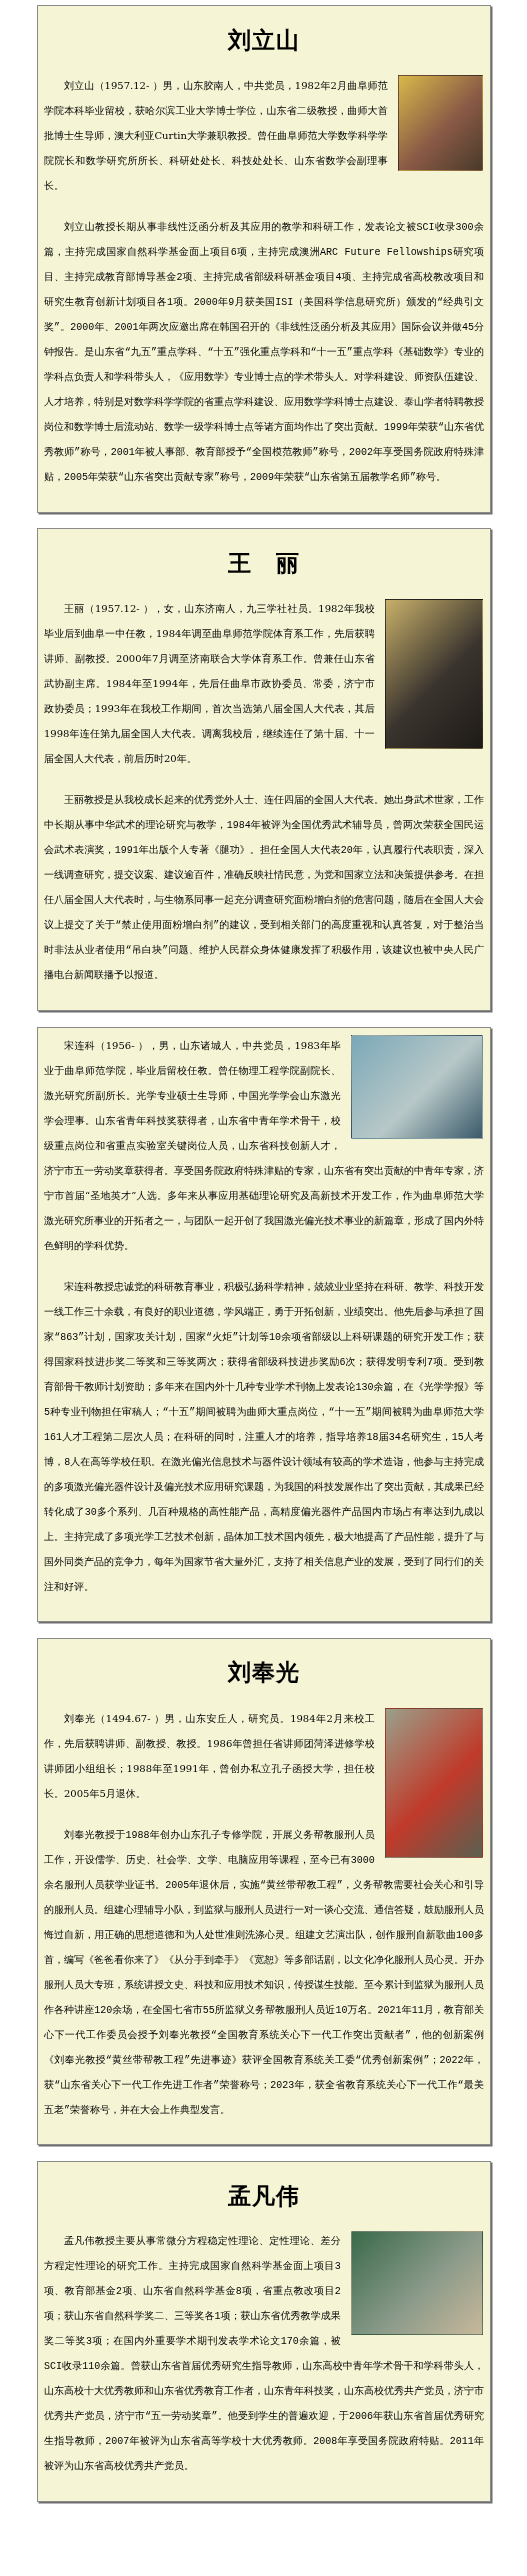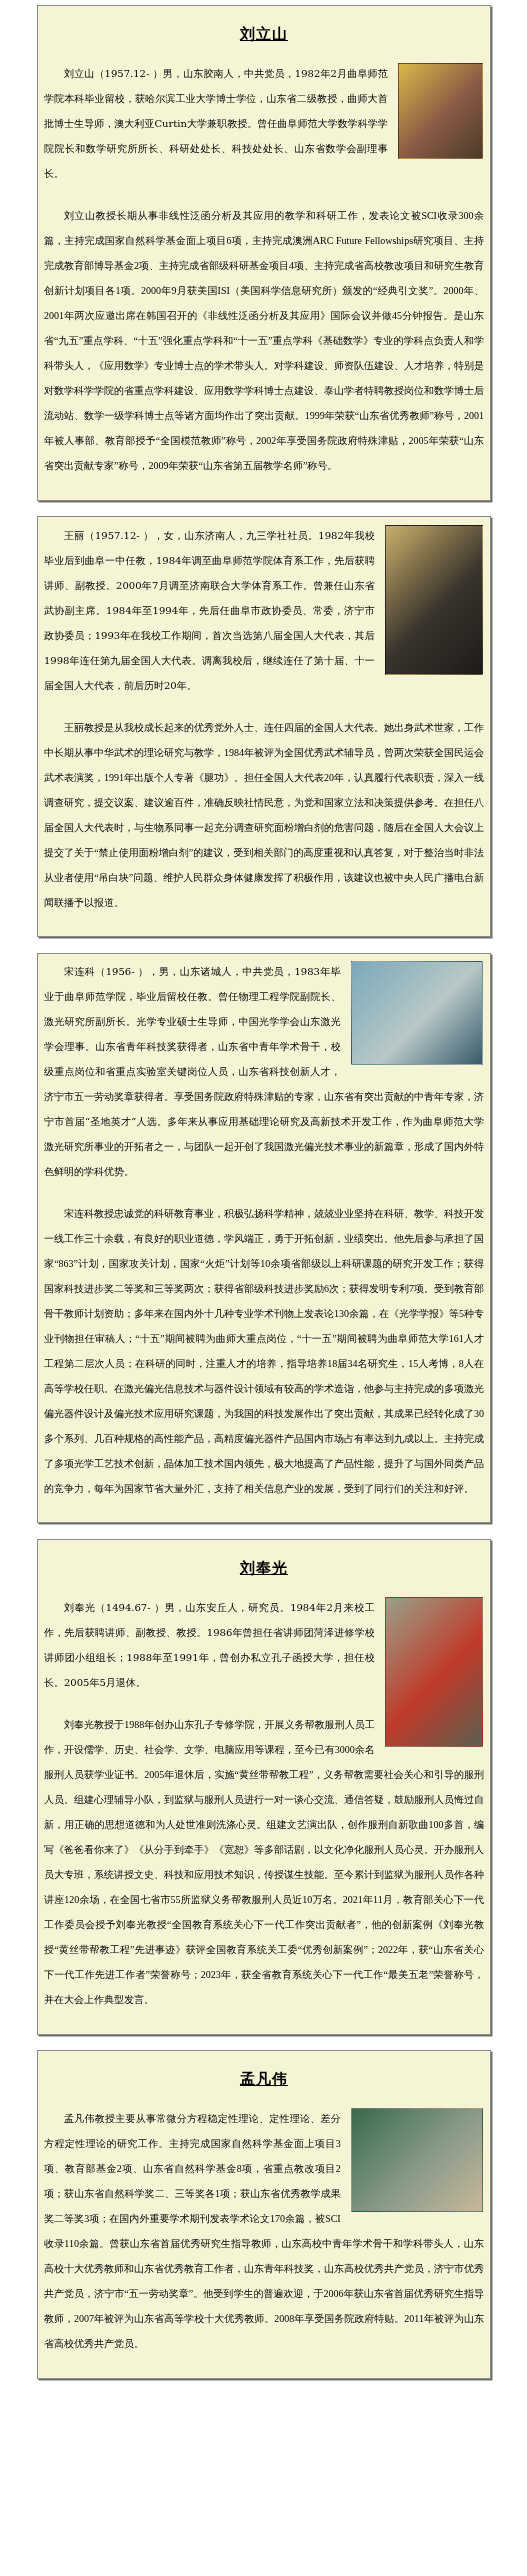--- a/index.html
+++ b/index.html
@@ -7,54 +7,54 @@
   .page { padding:5.2px 0 3.1px 0; }
   .bio-card {
     width:440px; margin:0 auto 15.5px auto;
     background:#f5f5d6;
     border:1px solid #8a8a8a;
     box-shadow:1.5px 1.5px 0 #6e6e6e;
     padding:5.2px 6.2px 17.5px 6.2px;
     overflow:hidden;
   }
   .person-name {
-    text-align:center; font-size:15px; font-weight:bold;
+    text-align:center; font-size:23px; font-weight:bold;
     margin:13.4px 0 17.5px 0; letter-spacing:1px; color:#000;
     font-family:"DejaVu Sans", sans-serif;
-    text-decoration:underline;
   }
   .photo {
     float:right; margin:2.1px 1px 7.2px 10.3px;
     border:0.5px solid rgba(0,0,0,0.15);
   }
   .shape-landscape { width:130px; height:102px; }
   .shape-portrait  { width:96px; height:148px; }
   .shape-small     { width:83px; height:94px; }
   .bio-text p {
     font-size:10px; line-height:2.5; text-indent:2em;
     margin:0 0 4.1px 0; text-align:justify; color:#000;
   }
   .bio-text p.kai { font-family:"DejaVu Serif", serif; }
-  .bio-text p.hei { font-family:Liberation Serif, serif;margin-top:17px; }
+  .bio-text p.hei { font-family:Liberation Mono, monospace;margin-top:17px; }
 </style>
 </head>
 <body>
 
 <div class="page">
   <div>
   <article class="bio-card">
     <h1 class="person-name">刘立山</h1>
     <div class="photo shape-small" style="background: linear-gradient(135deg, rgb(216, 184, 74), rgb(138, 90, 70) 55%, rgb(74, 58, 42));"></div>
     <div class="bio-text">
           <p class="kai">刘立山（1957.12- ）男，山东胶南人，中共党员，1982年2月曲阜师范学院本科毕业留校，获哈尔滨工业大学博士学位，山东省二级教授，曲师大首批博士生导师，澳大利亚Curtin大学兼职教授。曾任曲阜师范大学数学科学学院院长和数学研究所所长、科研处处长、科技处处长、山东省数学会副理事长。</p>
           <p class="hei">刘立山教授长期从事非线性泛函分析及其应用的教学和科研工作，发表论文被SCI收录300余篇，主持完成国家自然科学基金面上项目6项，主持完成澳洲ARC Future Fellowships研究项目、主持完成教育部博导基金2项、主持完成省部级科研基金项目4项、主持完成省高校教改项目和研究生教育创新计划项目各1项。2000年9月获美国ISI（美国科学信息研究所）颁发的“经典引文奖”。2000年、2001年两次应邀出席在韩国召开的《非线性泛函分析及其应用》国际会议并做45分钟报告。是山东省“九五”重点学科、“十五”强化重点学科和“十一五”重点学科《基础数学》专业的学科点负责人和学科带头人，《应用数学》专业博士点的学术带头人。对学科建设、师资队伍建设、人才培养，特别是对数学科学学院的省重点学科建设、应用数学学科博士点建设、泰山学者特聘教授岗位和数学博士后流动站、数学一级学科博士点等诸方面均作出了突出贡献。1999年荣获“山东省优秀教师”称号，2001年被人事部、教育部授予“全国模范教师”称号，2002年享受国务院政府特殊津贴，2005年荣获“山东省突出贡献专家”称号，2009年荣获“山东省第五届教学名师”称号。</p>
         </div>
   </article>
 
   <article class="bio-card">
+    <h1 class="person-name">王　丽</h1>
     <div class="photo shape-portrait" style="background: linear-gradient(135deg, rgb(200, 176, 106), rgb(58, 52, 46) 55%, rgb(30, 26, 22));"></div>
     <div class="bio-text">
           <p class="kai">王丽（1957.12- ），女，山东济南人，九三学社社员。1982年我校毕业后到曲阜一中任教，1984年调至曲阜师范学院体育系工作，先后获聘讲师、副教授。2000年7月调至济南联合大学体育系工作。曾兼任山东省武协副主席。1984年至1994年，先后任曲阜市政协委员、常委，济宁市政协委员；1993年在我校工作期间，首次当选第八届全国人大代表，其后1998年连任第九届全国人大代表。调离我校后，继续连任了第十届、十一届全国人大代表，前后历时20年。</p>
           <p class="hei">王丽教授是从我校成长起来的优秀党外人士、连任四届的全国人大代表。她出身武术世家，工作中长期从事中华武术的理论研究与教学，1984年被评为全国优秀武术辅导员，曾两次荣获全国民运会武术表演奖，1991年出版个人专著《腿功》。担任全国人大代表20年，认真履行代表职责，深入一线调查研究，提交议案、建议逾百件，准确反映社情民意，为党和国家立法和决策提供参考。在担任八届全国人大代表时，与生物系同事一起充分调查研究面粉增白剂的危害问题，随后在全国人大会议上提交了关于“禁止使用面粉增白剂”的建议，受到相关部门的高度重视和认真答复，对于整治当时非法从业者使用“吊白块”问题、维护人民群众身体健康发挥了积极作用，该建议也被中央人民广播电台新闻联播予以报道。</p>
         </div>
   </article>
 
   <article class="bio-card">
     <div class="photo shape-landscape" style="background: linear-gradient(135deg, rgb(122, 168, 184), rgb(184, 200, 200) 55%, rgb(58, 90, 106));"></div>
     <div class="bio-text">

